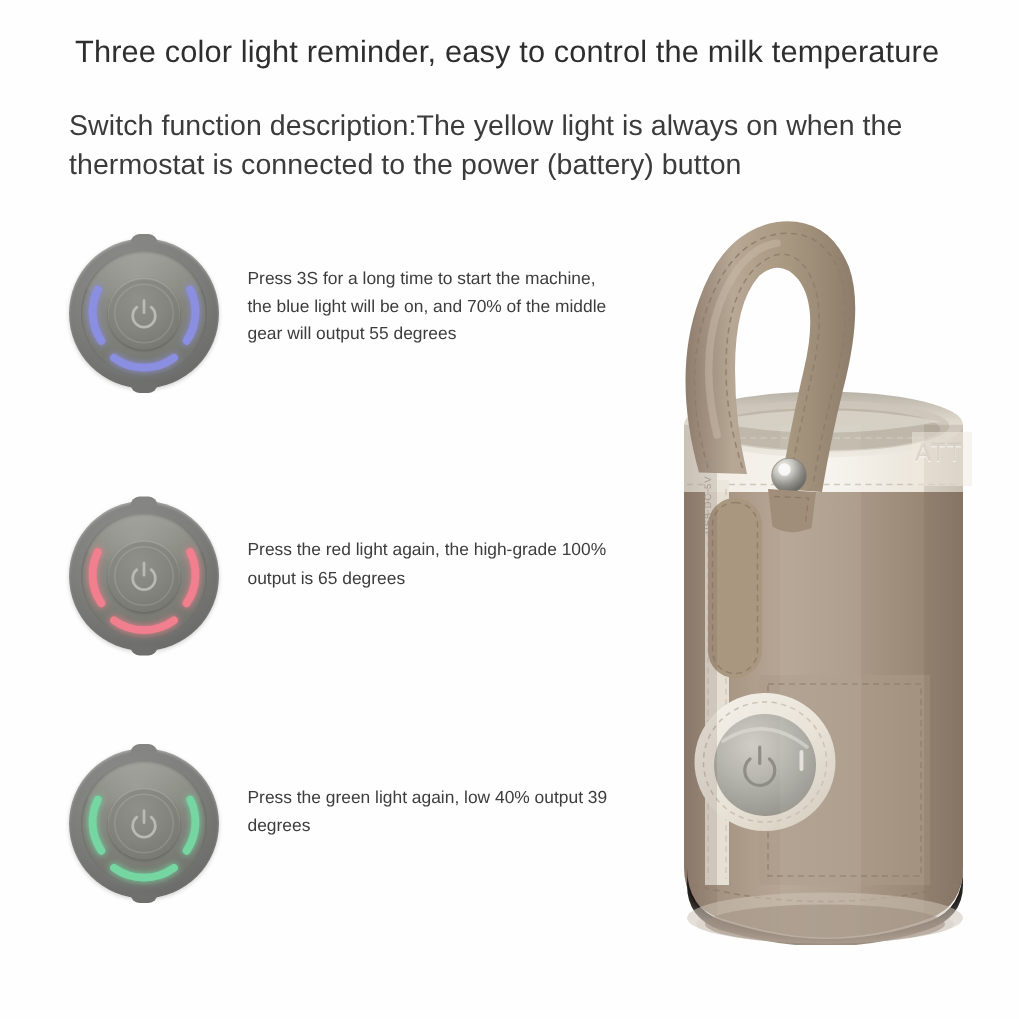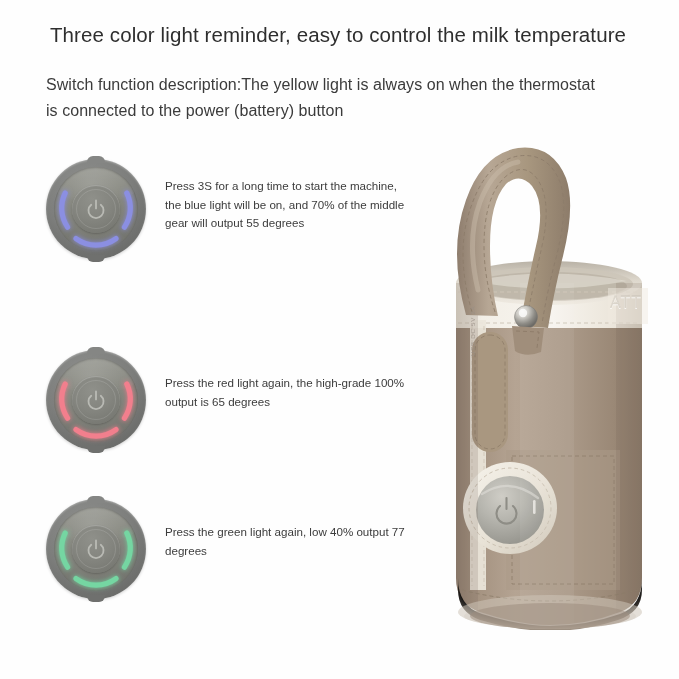--- a/index.html
+++ b/index.html
@@ -35,21 +35,21 @@
     font-weight: 400;
     color: #2e2e2e;
     letter-spacing: 0.1px;
   }
 
   .subhead {
     position: absolute;
     left: 46px;
     top: 72px;
     width: 560px;
-    font-size: 16px;
+    font-size: 19px;
     line-height: 26px;
     font-weight: 400;
     color: #3b3b3b;
     letter-spacing: 0.05px;
   }
 
   
   .steps {
     position: absolute;
     left: 0;
@@ -58,21 +58,21 @@
     height: 679px;
   }
 
   .step {
     position: absolute;
     left: 0;
     width: 420px;
     height: 120px;
   }
   .step-1 { top: 155px; padding-left: 40px; }
-  .step-2 { top: 346px; padding-left: 20px; }
+  .step-2 { top: 330px; padding-left: 20px; }
   .step-3 { top: 495px; }
 
   .dial-wrap {
     position: absolute;
     left: 42px;
     top: 0;
     width: 108px;
     height: 108px;
   }
 
@@ -330,21 +330,21 @@
             <path d="M 34.0 83.6 A 34 34 0 0 0 74.0 83.6"></path>
           </g>
         </svg>
         <div class="cap">
           <svg class="power-glyph" width="22" height="22" viewBox="0 0 24 24">
             <path d="M6.8 7.4 A 8.2 8.2 0 1 0 17.2 7.4" fill="none" stroke="#b9bab4" stroke-width="2.0" stroke-linecap="round"></path>
             <line x1="12" y1="2.6" x2="12" y2="11.4" stroke="#b9bab4" stroke-width="2.0" stroke-linecap="round"></line>
           </svg>
         </div>
       </div>
-      <div class="step-text">Press the green light again, low 40% output 77 degrees</div>
+      <div class="step-text">Press the green light again, low 40% output 39 degrees</div>
     </div>
 
   </div>
 
   <div class="product">
     <svg class="prod-svg" width="259" height="510" viewBox="0 0 259 510">
       <defs>
         <linearGradient id="taupeBody" x1="0" y1="0" x2="1" y2="0">
           <stop offset="0%" stop-color="#8e7d6e"></stop>
           <stop offset="10%" stop-color="#a3917f"></stop>

